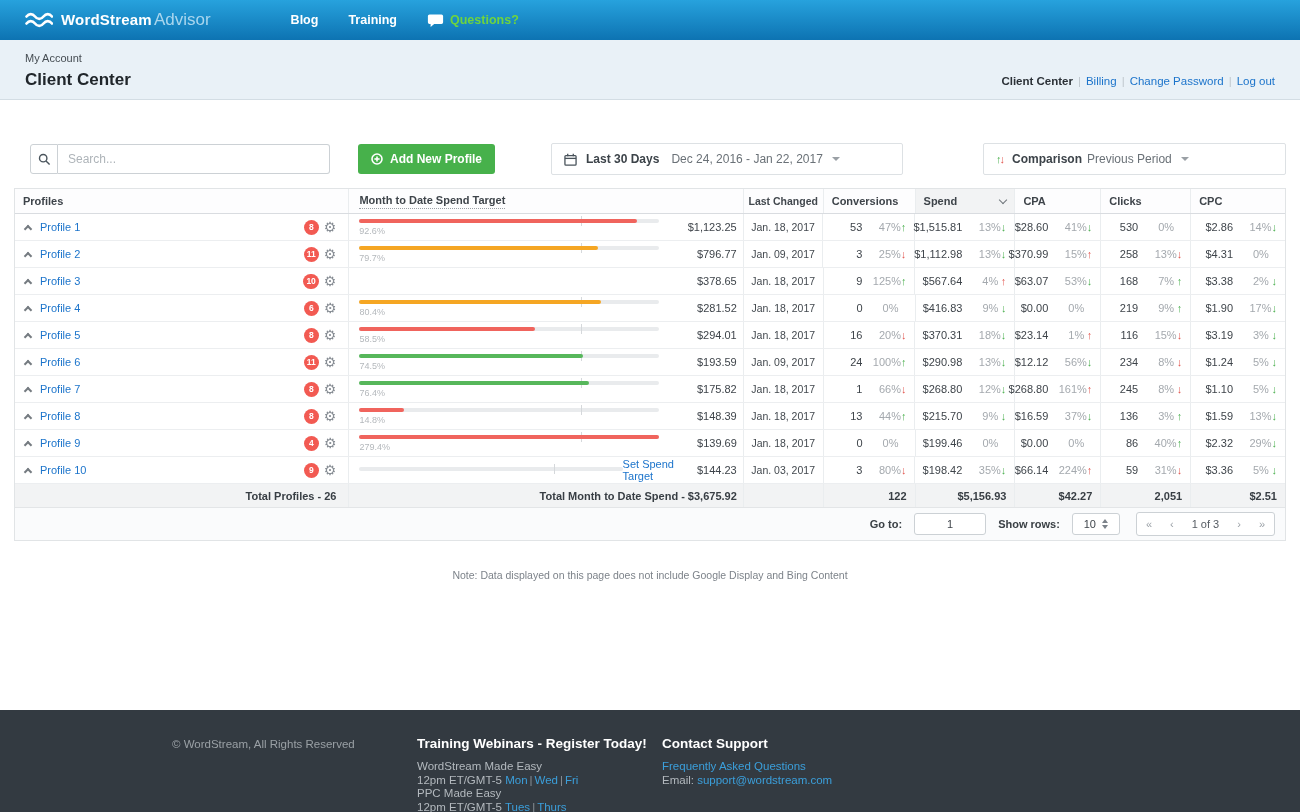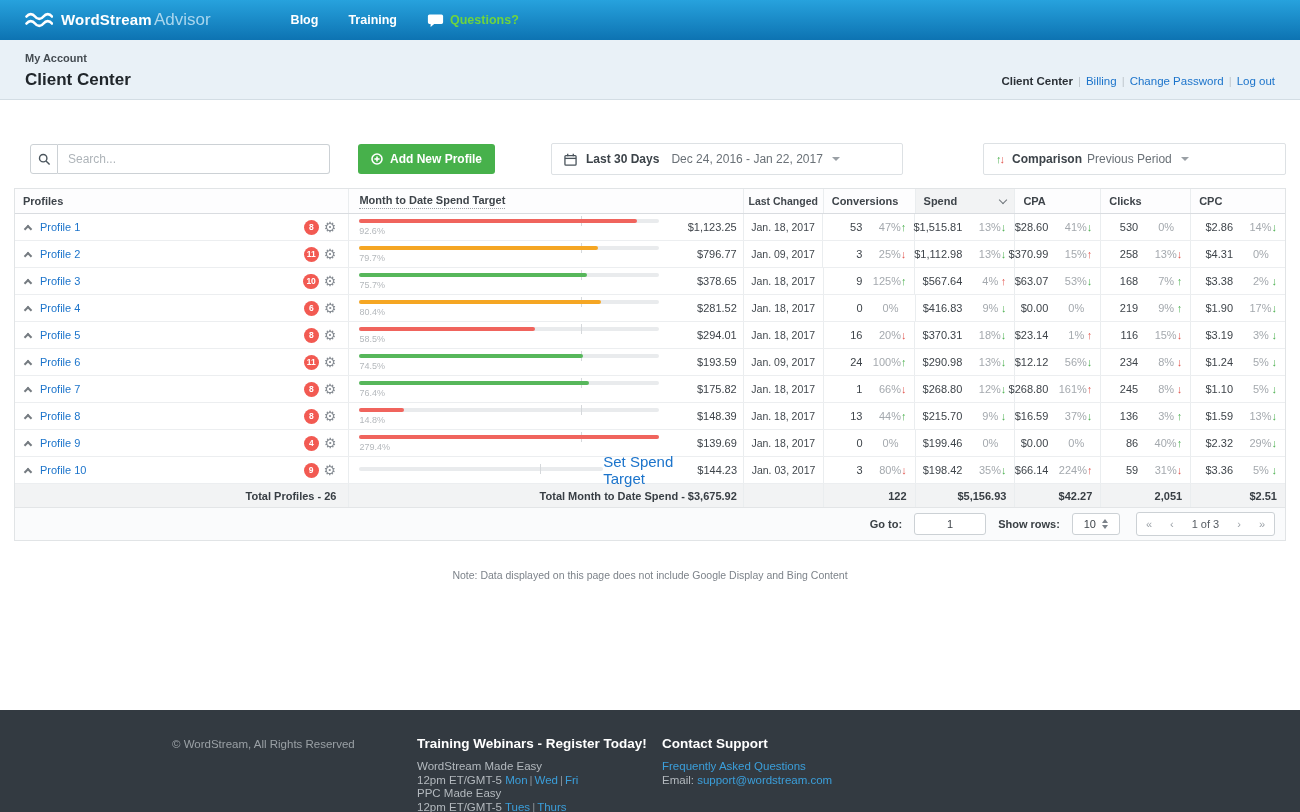--- a/index.html
+++ b/index.html
@@ -16,21 +16,21 @@
   .logo { display:flex; align-items:center; gap:8px; }
   .brand { color:#fff; font-weight:bold; font-size:15px; letter-spacing:.2px; }
   .brand-suffix { color:#a9d6ee; font-size:17px; margin-left:2px; }
   .topnav { display:flex; align-items:center; margin-left:80px; gap:30px; }
   .topnav a { color:#fff; font-size:12.5px; font-weight:bold; }
   .questions { display:flex; align-items:center; gap:6px; }
   .questions a { color:#6fd43e; }
 
   
   .subheader { height:60px; background:#e9f1f7; border-bottom:1px solid #d3dde4; padding:10px 25px 0; display:flex; justify-content:space-between; }
-  .crumb { font-size:11px; font-weight:bold; color:#454c52; margin-top:2px; }
+  .crumb { font-size:11px; font-weight:normal; color:#454c52; margin-top:2px; }
   .page-title { font-size:17px; font-weight:bold; color:#20262b; margin-top:6px; }
   .acct-links { align-self:center; margin-top:12px; font-size:11.5px; }
   .acct-links a { color:#1c74cb; }
   .acct-links .active { color:#2b3137; font-weight:bold; }
   .acct-links .sep { color:#bfc7cd; padding:0 5px; font-weight:normal; }
 
   
   .toolbar { display:flex; align-items:center; margin:43px 14px 0;padding-left:16px; }
   .search-wrap { display:flex; }
   .search-btn { width:28px; height:30px; background:#fff; border:1px solid #ccd1d5; border-radius:3px 0 0 3px; display:flex; align-items:center; justify-content:center; cursor:pointer; }
@@ -73,21 +73,21 @@
   .row-icons { margin-left:auto; display:flex; align-items:center; gap:5px; padding-right:12px; }
   .badge { min-width:15px; height:15px; border-radius:8px; background:#f25a52; color:#fff; font-size:8.5px; font-weight:bold; display:flex; align-items:center; justify-content:center; padding:0 3px; cursor:pointer; }
   .gear { color:#878d94; font-size:14px; line-height:1; cursor:pointer; }
 
   .c-target { padding:0 6px 0 10px; }
   .barwrap { width:300px; display:flex; flex-direction:column; justify-content:center; }
   .track { height:4px; background:#e9ebed; border-radius:2px; position:relative; }
   .tick { position:absolute; left:74%; top:-3px; width:1px; height:10px; background:#d5d8db; }
   .fill { position:absolute; left:0; top:0; height:4px; border-radius:2px; }
   .bar-label { font-size:9px; color:#b4b8bc; margin-top:3px; }
-  .setlink { color:#1c74cb; font-size:15px; }
+  .setlink { color:#1c74cb; font-size:11px; }
   .tval { margin-left:auto; color:#3e444a; }
 
   .c-changed { font-size:10.5px; color:#42484e; }
   .metric { justify-content:flex-end; padding-right:8px; }
   .mval { color:#3e444a; text-align:left; }
   .mchg { width:44px; display:flex; justify-content:flex-end; align-items:center; color:#a4a9ae;padding-left:20px; }
   .arr { width:10px; font-weight:bold; text-align:right; }
 
   .totals { display:flex; height:24px; background:#f2f3f4; border-bottom:1px solid #e3e5e7; font-weight:bold; color:#383e44; }
   .totals .cell { justify-content:flex-end; padding-right:8px; }
@@ -323,27 +323,20 @@
   <div class="trow">
     <div class="cell c-prof">
       <span class="caret-up"></span>
       <a class="plink">Profile 3</a>
       <span class="row-icons">
         <span class="badge">10</span>
         <span class="gear">⚙</span>
       </span>
     </div>
     <div class="cell c-target">
-      <div class="barwrap">
-        <div class="track">
-              <span class="tick"></span>
-              <span class="fill" style="width: 75.7%; background: rgb(87, 183, 91);"></span>
-            </div>
-        <div class="bar-label">75.7%</div>
-      </div>
 
       <div class="tval">$378.65</div>
     </div>
     <div class="cell c-changed">Jan. 18, 2017</div>
     <div class="cell c-conv metric">
           <span class="mval">9</span>
           <span class="mchg">
             <span class="pct">125%</span>
             <span class="arr" style="color: rgb(76, 176, 80);">↑</span>
           </span>

